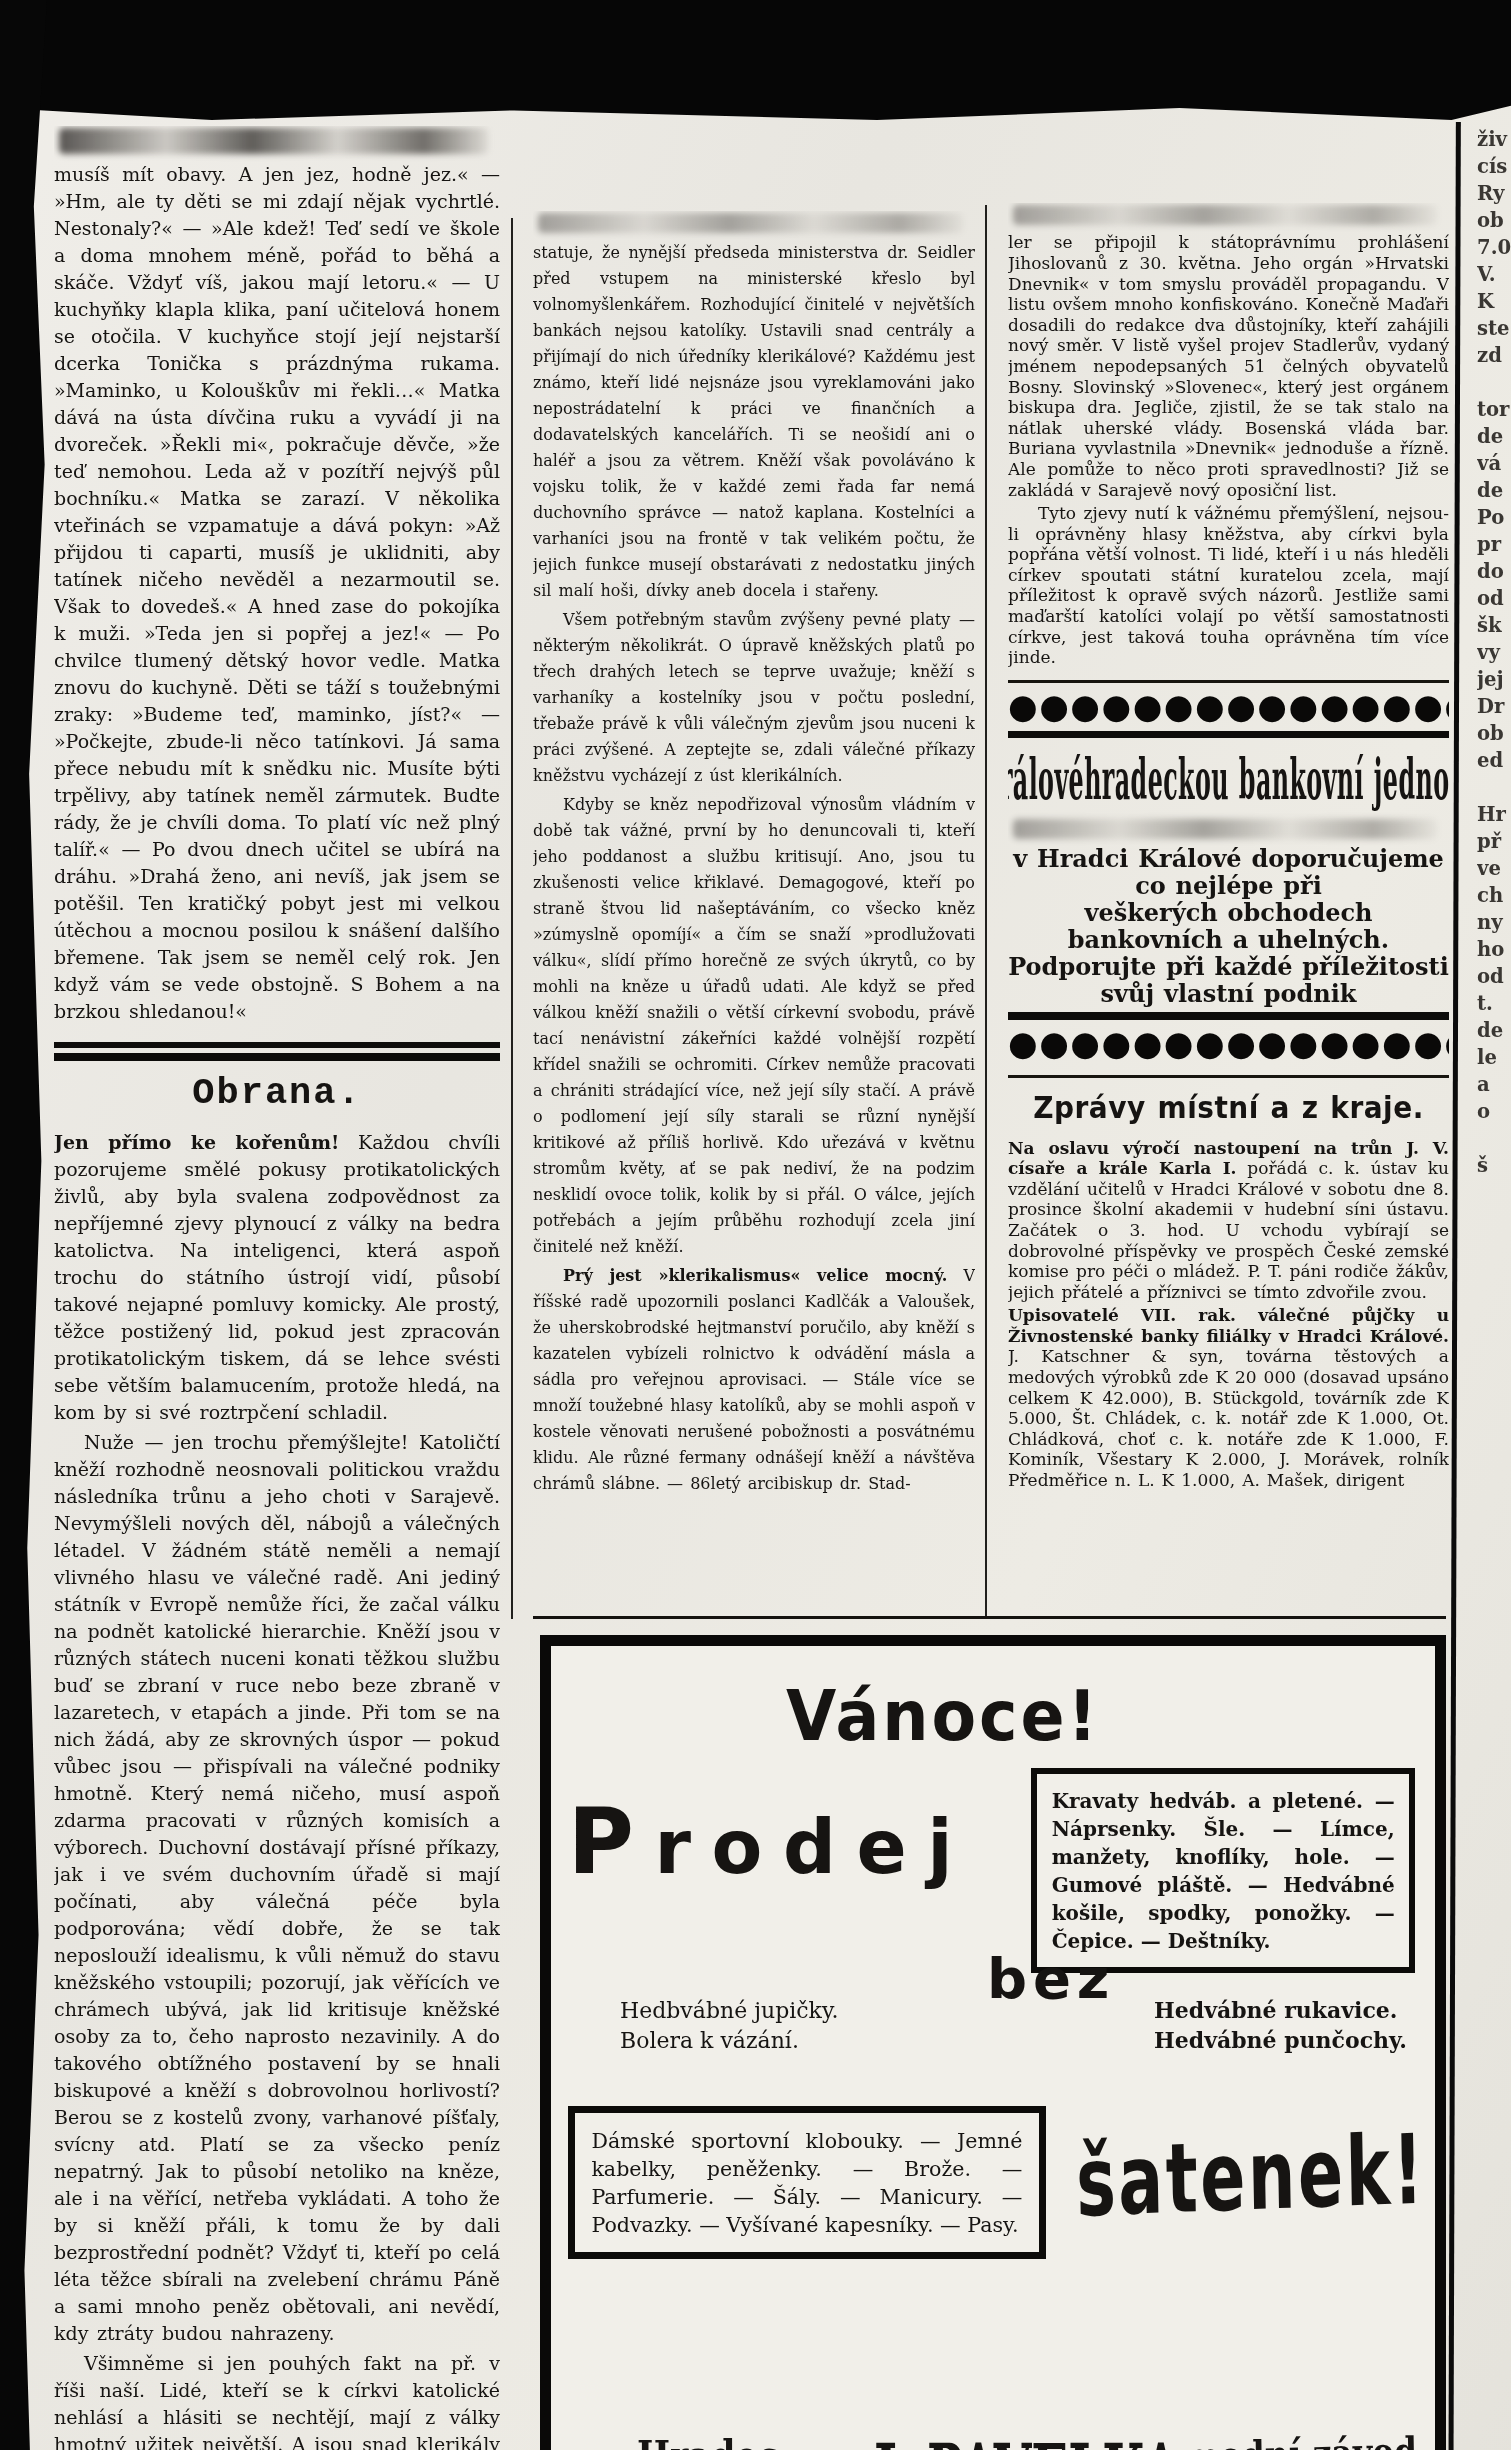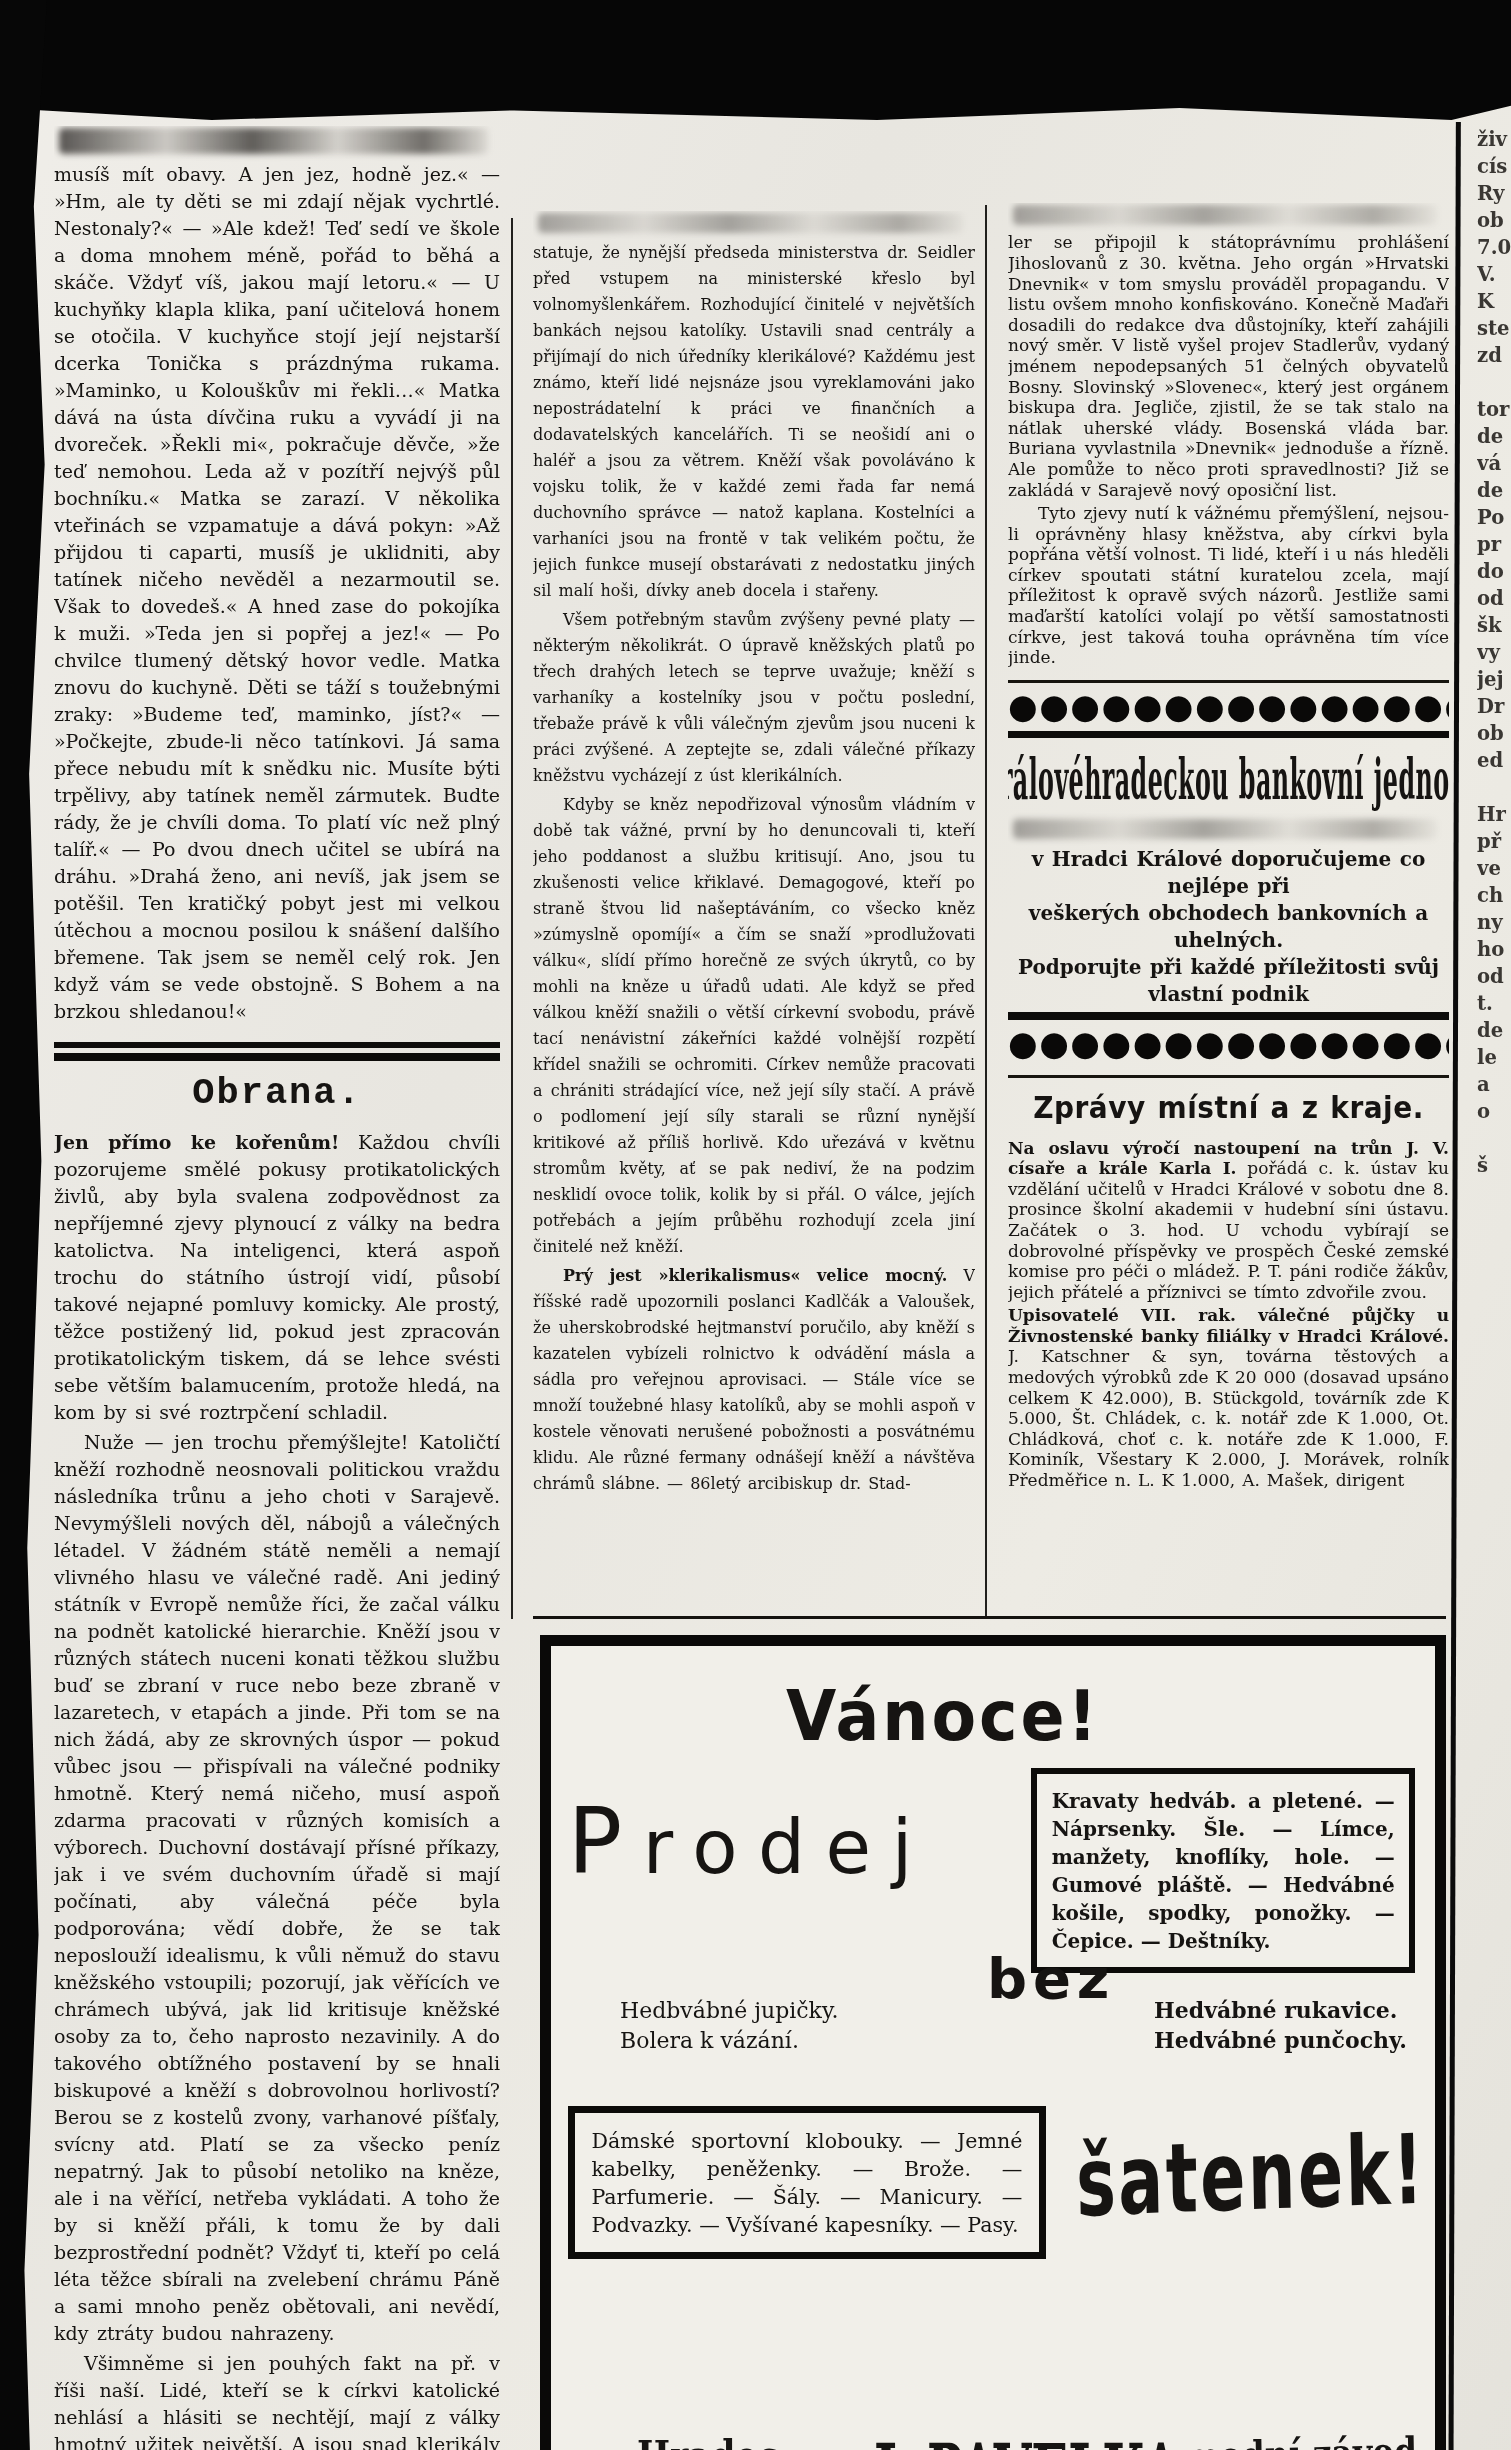--- a/index.html
+++ b/index.html
@@ -36,30 +36,30 @@
     font-weight:bold; font-size:37px; letter-spacing:2px; }
   
   .rule-thin { height:2.5px; background:#17150f; margin:12.7px 0 4.9px; }
   .rule-thick { height:7.4px; background:#0d0c0a; margin:4.9px 0; }
   .dots { font-size:34px; line-height:37px; height:38px; letter-spacing:1.5px; white-space:nowrap;
     overflow:hidden; text-align:center; color:#0a0908; }
   .bank-title-wrap { height:74px; display:flex; align-items:center; justify-content:center; overflow:visible; }
   .bank-title { font-weight:bold; white-space:nowrap; font-size:29px; letter-spacing:0.5px;
     transform:scale(0.82,1.9); transform-origin:center; }
   .bank-sub { margin:1px 0 !important; text-indent:0 !important; text-align:center; font-weight:bold;
-    font-size:20px; line-height:26.5px; }
+    font-size:24px; line-height:26.5px; }
   .news-heading { margin:20.6px 0 18.6px; text-align:center; font-family:"DejaVu Sans",sans-serif;
     font-weight:bold; font-size:28px; letter-spacing:0.5px; transform:scaleY(1.08); }
   
   .ad { position:absolute; left:540px; top:1635px; width:906px; height:930px; box-sizing:border-box;
     border:11.8px solid #0a0908; background:#f1efe9; }
   .ad .sans { font-family:"DejaVu Sans",sans-serif; }
   .ad-title { position:absolute; left:147px; top:32px; width:490px; text-align:center;
     font-weight:bold; font-size:65px; letter-spacing:2.9px; transform:scaleY(1.08); }
-  .ad-prodej { position:absolute; left:16.7px; top:143px; width:466px; font-weight:normal;
+  .ad-prodej { position:absolute; left:16.7px; top:143px; width:466px; font-weight:bold;
     font-size:74px; letter-spacing:20.6px; white-space:nowrap; }
   .ad-prodej::first-letter { font-size:1.22em; }
   .ad-box1 { position:absolute; left:480px; top:122px; width:343px; border:6.9px solid #0c0b09;
     padding:12.7px 14.7px; font-weight:bold; font-size:20px; line-height:28px; text-align:justify; }
   .ad-note-left { position:absolute; left:69px; top:350px; width:304px; text-align:left;
     font-weight:normal; font-size:22px; line-height:30px; }
   .ad-bez { position:absolute; left:436px; top:300px; font-weight:bold; font-size:56px; letter-spacing:5.9px; }
   .ad-note-right { position:absolute; left:603px; top:349px; width:284px; 
     font-weight:bold; font-size:22px; line-height:30px; }
   .ad-box2 { position:absolute; left:16.7px; top:460px; width:431px; border:7.8px solid #0c0b09;

